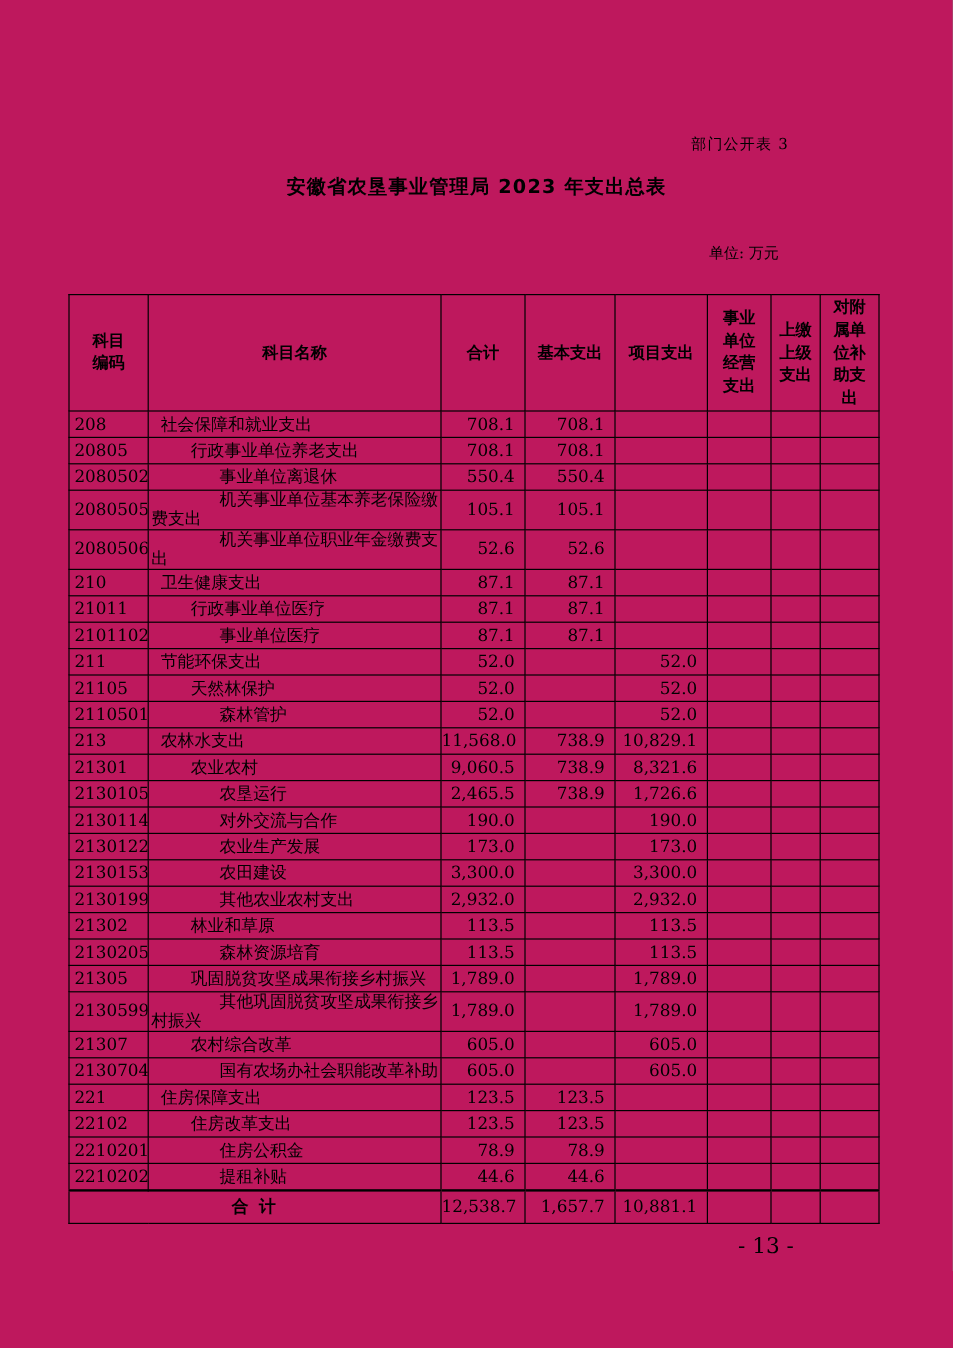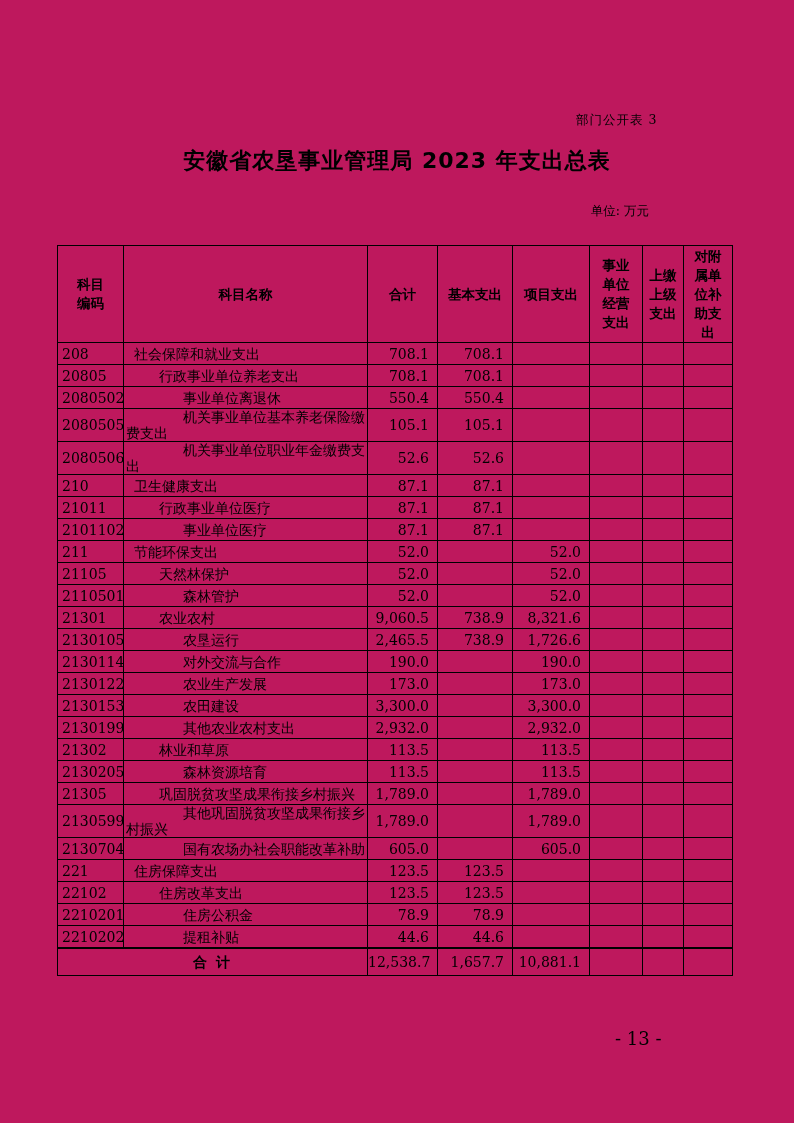--- a/index.html
+++ b/index.html
@@ -13,21 +13,21 @@
     overflow: hidden;
   }
   .corner-label {
     position: absolute; top: 112px; left: 576px;
     font-size: 12.5px; letter-spacing: 1px;
   }
   .doc-title {
     position: absolute; top: 146px; left: 0; width: 100%;
     margin: 0; text-align: center;
     font-family: "DejaVu Sans", sans-serif;
-    font-size: 22px; font-weight: bold; letter-spacing: 1px;
+    font-size: 16px; font-weight: bold; letter-spacing: 1px;
   }
   .unit-label {
     position: absolute; top: 203px; right: 145px;
     font-size: 12.5px;
   }
   .tbl-wrap { position: absolute; top: 245px; left: 57px; }
   table.exp {
     border-collapse: collapse; table-layout: fixed;
     width: 675px;
     border: 1.5px solid #000;
@@ -208,20 +208,30 @@
             <td class="cell-code">2110501</td>
             <td class="cell-name" style="text-indent: 57px;">森林管护</td>
             <td class="cell-num">52.0</td>
             <td class="cell-num"></td>
             <td class="cell-num">52.0</td>
             <td class="cell-num"></td>
             <td class="cell-num"></td>
             <td class="cell-num"></td>
           </tr>
           <tr>
+            <td class="cell-code">213</td>
+            <td class="cell-name" style="text-indent: 8px;">农林水支出</td>
+            <td class="cell-num">11,568.0</td>
+            <td class="cell-num">738.9</td>
+            <td class="cell-num">10,829.1</td>
+            <td class="cell-num"></td>
+            <td class="cell-num"></td>
+            <td class="cell-num"></td>
+          </tr>
+          <tr>
             <td class="cell-code">21301</td>
             <td class="cell-name" style="text-indent: 33px;">农业农村</td>
             <td class="cell-num">9,060.5</td>
             <td class="cell-num">738.9</td>
             <td class="cell-num">8,321.6</td>
             <td class="cell-num"></td>
             <td class="cell-num"></td>
             <td class="cell-num"></td>
           </tr>
           <tr>
@@ -308,20 +318,30 @@
             <td class="cell-code">2130599</td>
             <td class="cell-name" style="text-indent: 57px;">其他巩固脱贫攻坚成果衔接乡村振兴</td>
             <td class="cell-num">1,789.0</td>
             <td class="cell-num"></td>
             <td class="cell-num">1,789.0</td>
             <td class="cell-num"></td>
             <td class="cell-num"></td>
             <td class="cell-num"></td>
           </tr>
           <tr>
+            <td class="cell-code">21307</td>
+            <td class="cell-name" style="text-indent: 33px;">农村综合改革</td>
+            <td class="cell-num">605.0</td>
+            <td class="cell-num"></td>
+            <td class="cell-num">605.0</td>
+            <td class="cell-num"></td>
+            <td class="cell-num"></td>
+            <td class="cell-num"></td>
+          </tr>
+          <tr>
             <td class="cell-code">2130704</td>
             <td class="cell-name" style="text-indent: 57px;">国有农场办社会职能改革补助</td>
             <td class="cell-num">605.0</td>
             <td class="cell-num"></td>
             <td class="cell-num">605.0</td>
             <td class="cell-num"></td>
             <td class="cell-num"></td>
             <td class="cell-num"></td>
           </tr>
           <tr>

